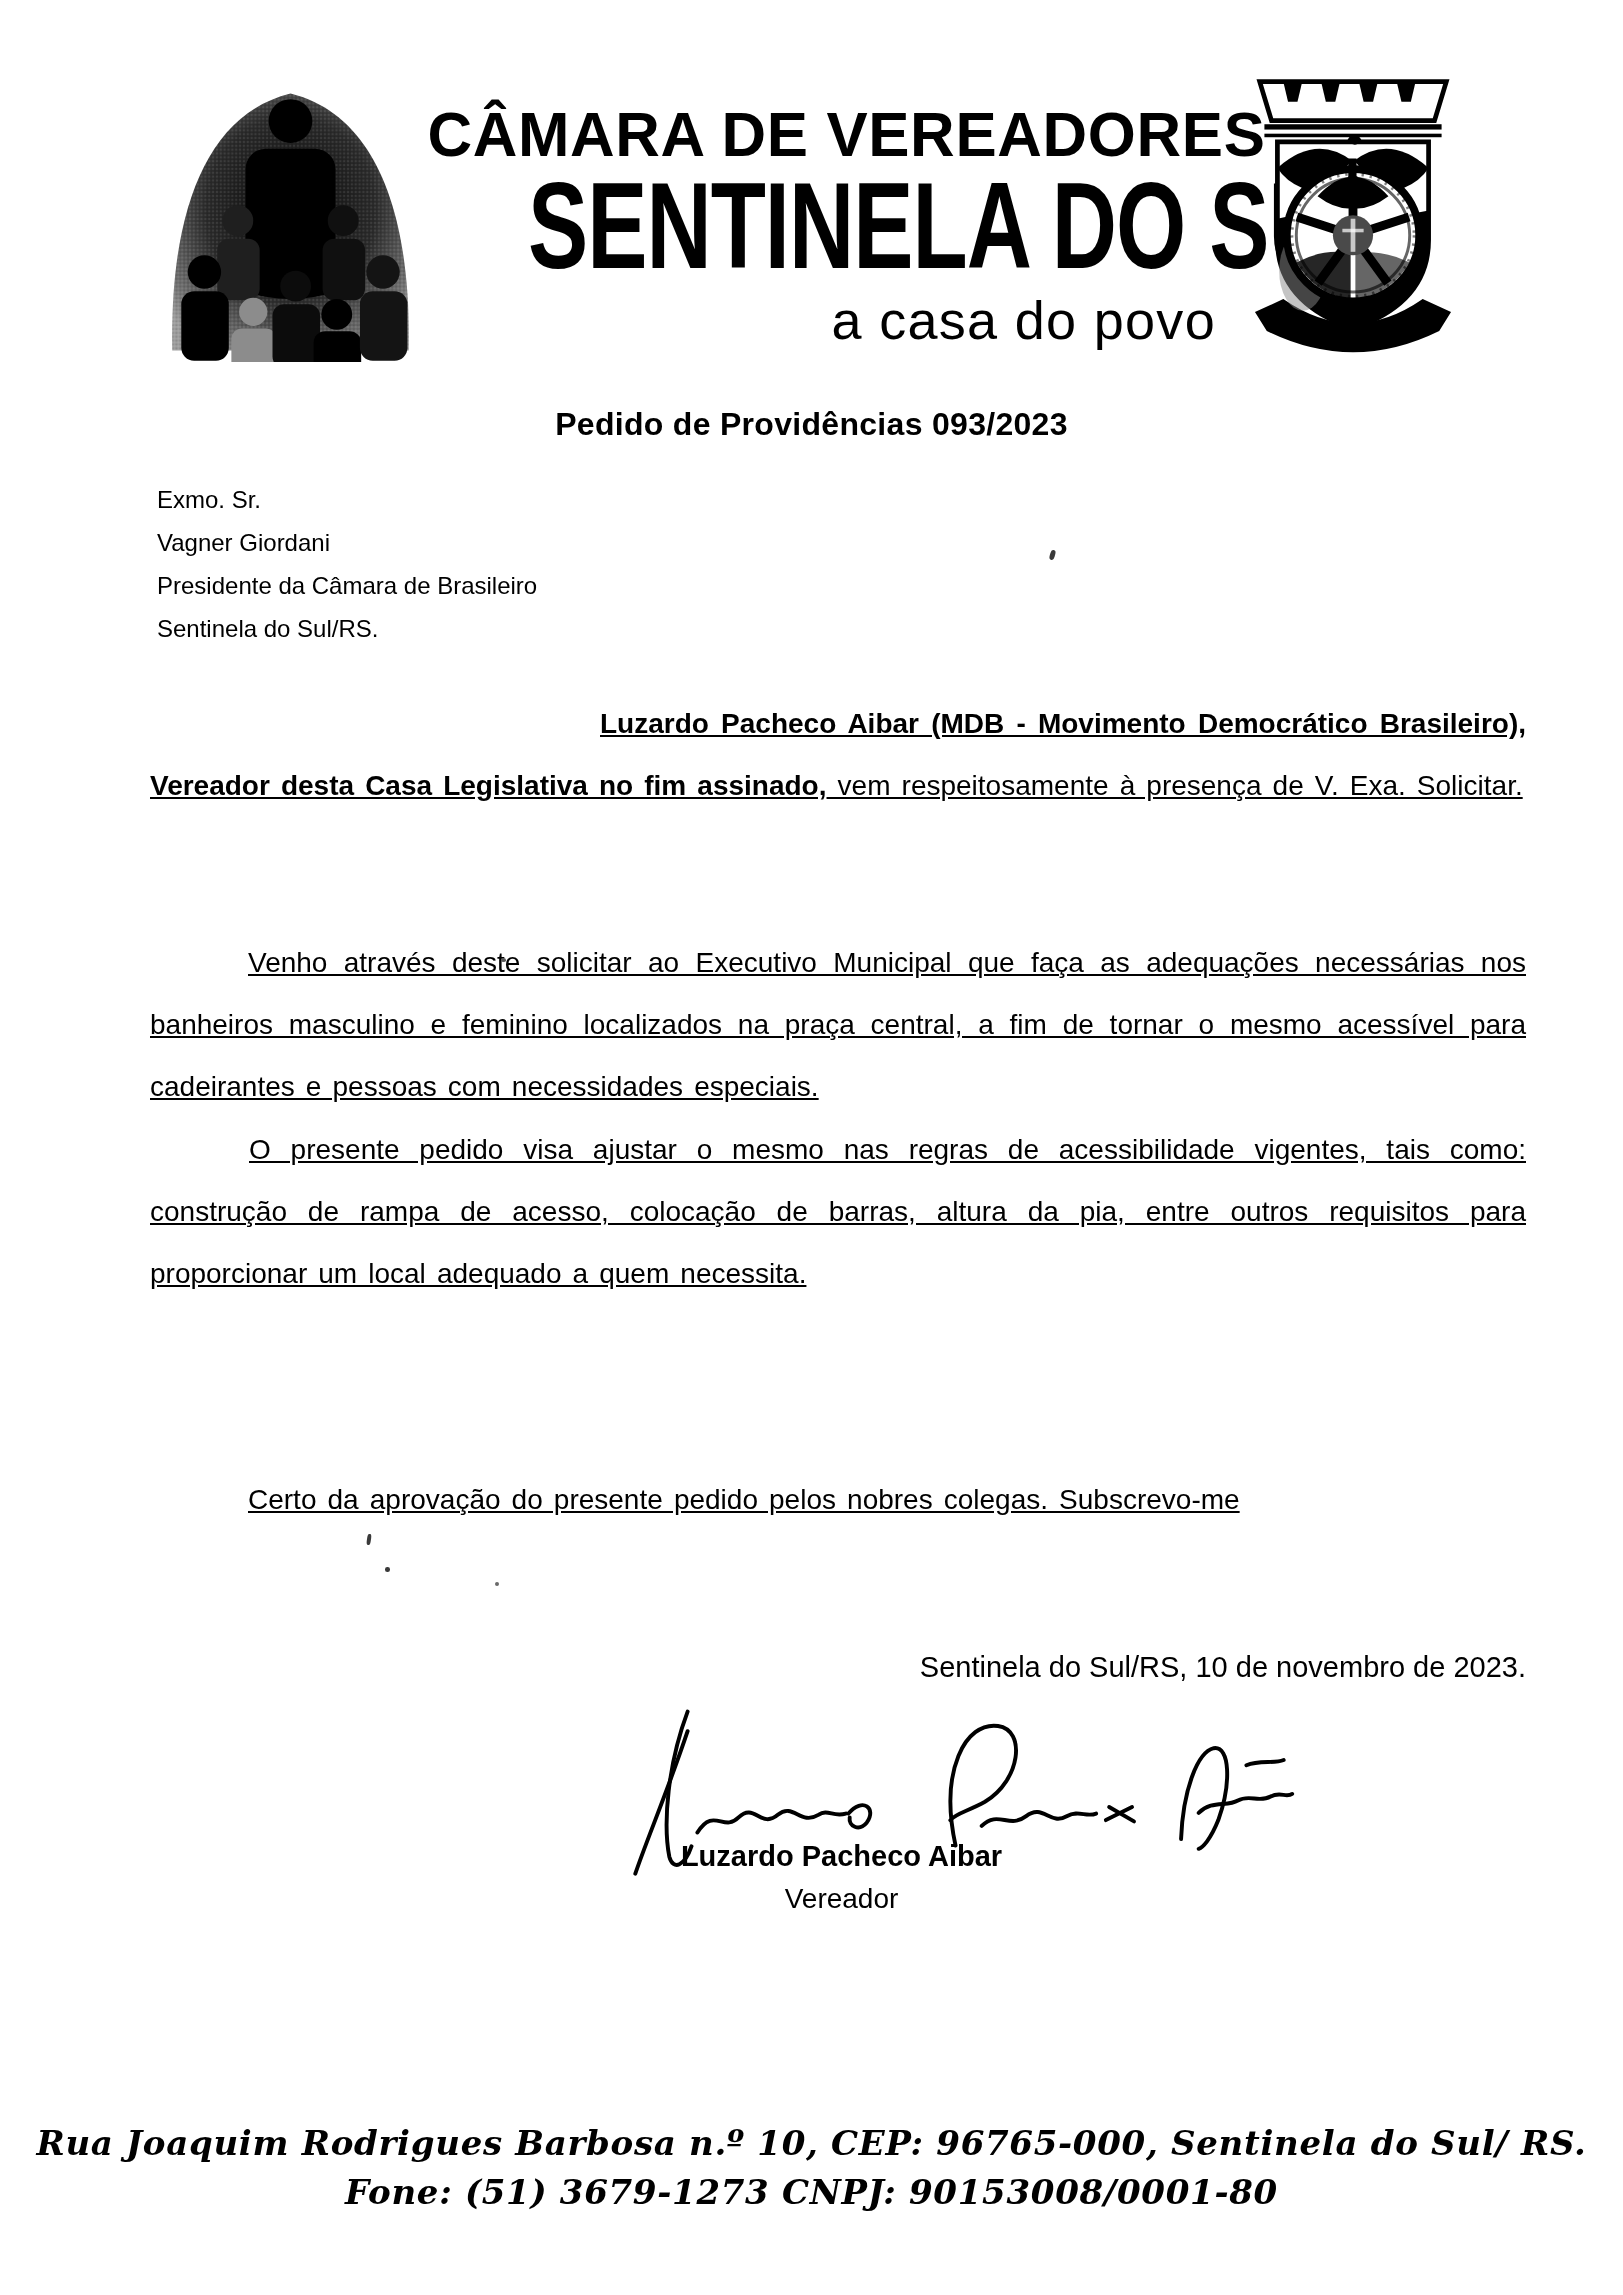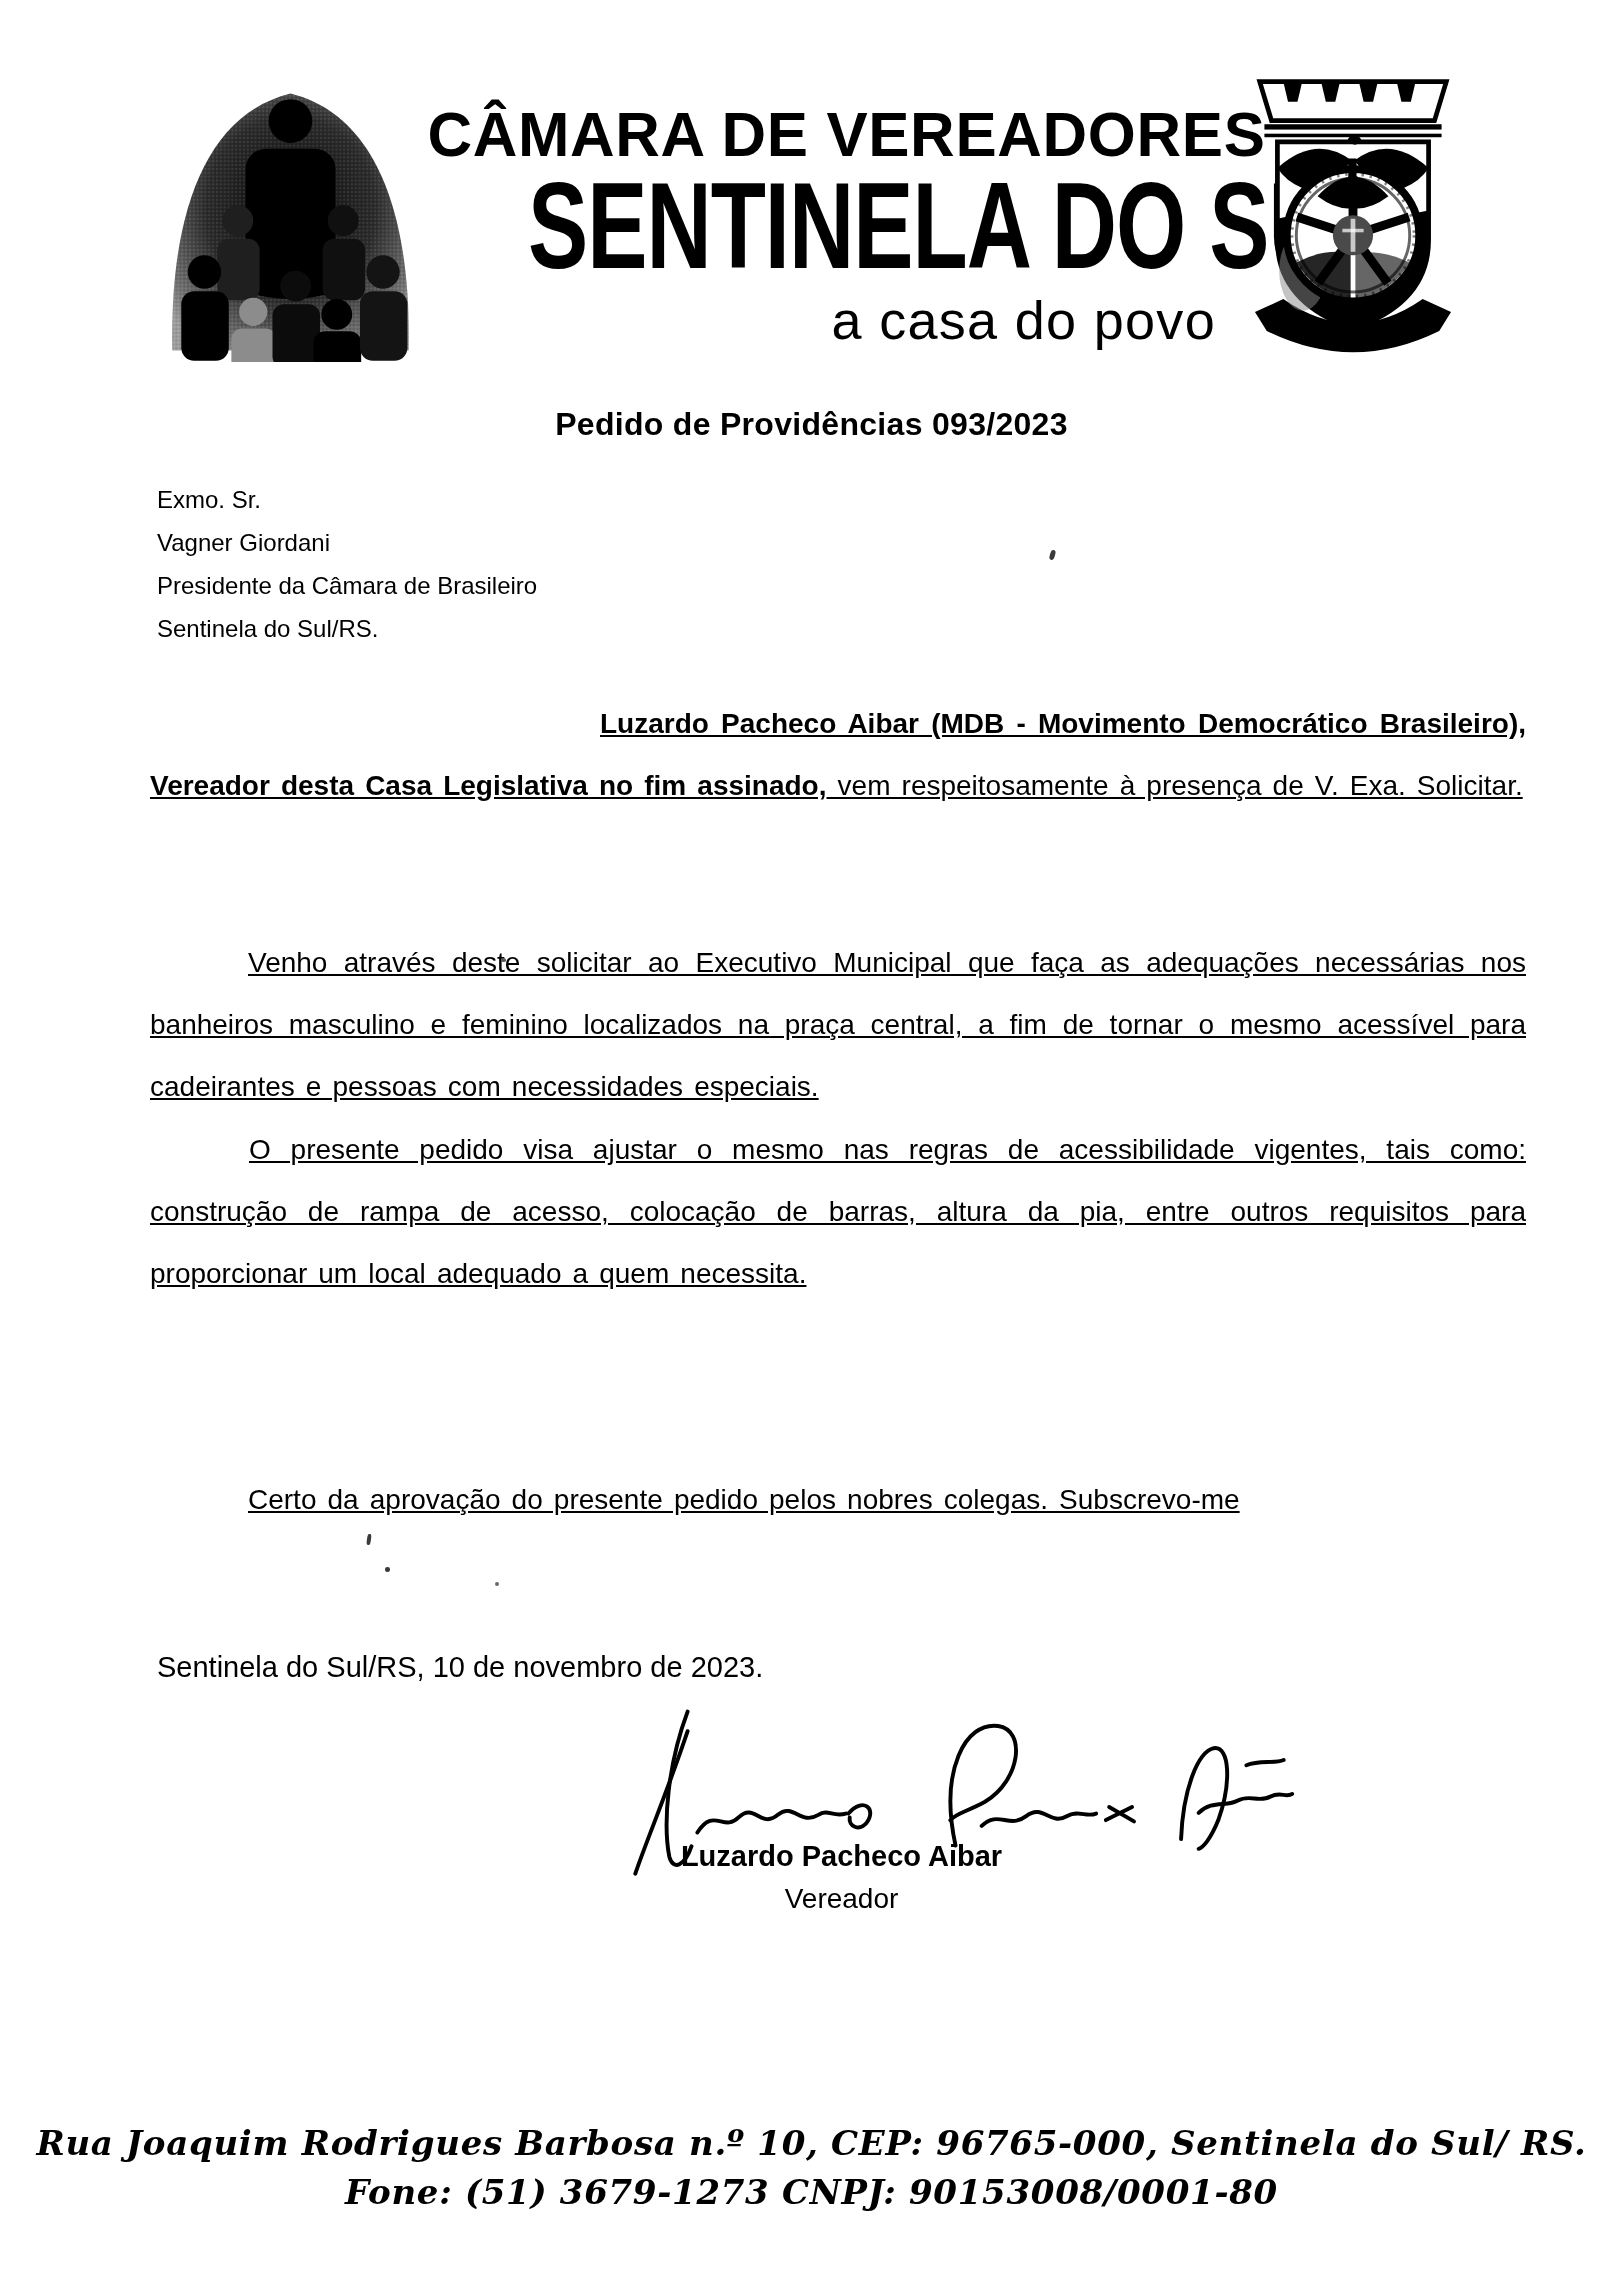--- a/index.html
+++ b/index.html
@@ -21,21 +21,21 @@
   .doc-title{position:absolute;top:405px;left:0;width:100%;text-align:center;
         font-size:32px;line-height:39px;font-weight:bold;letter-spacing:0.3px;}
   .addressee{position:absolute;top:478px;left:157px;font-size:24px;line-height:43px;}
   .bodytext p{position:absolute;left:150px;right:97px;margin:0;font-size:28px;
         line-height:62px;text-align:justify;word-spacing:3.3px;text-decoration:underline;}
   .p1{top:693px;text-indent:450px;}
   .p1 .b{font-weight:bold;}
   .p2{top:932px;text-indent:98px;}
   .p3{top:1119px;text-indent:99px;}
   .closing{top:1469px;text-indent:98px;}
-  .dateline{position:absolute;top:1636px;left:157px;right:97px;text-align:left;
+  .dateline{position:absolute;top:1636px;left:157px;right:97px;text-align:right;
         font-size:29px;line-height:62px;}
 
   
   .sig-svg{position:absolute;top:1692px;left:589px;width:707px;height:183px;overflow:visible;}
   .sig-name{position:absolute;top:1837px;left:30px;width:1623px;text-align:center;
         font-size:29px;line-height:39px;font-weight:bold;}
   .sig-role{position:absolute;top:1880px;left:30px;width:1623px;text-align:center;
         font-size:28px;line-height:38px;}
 
   

